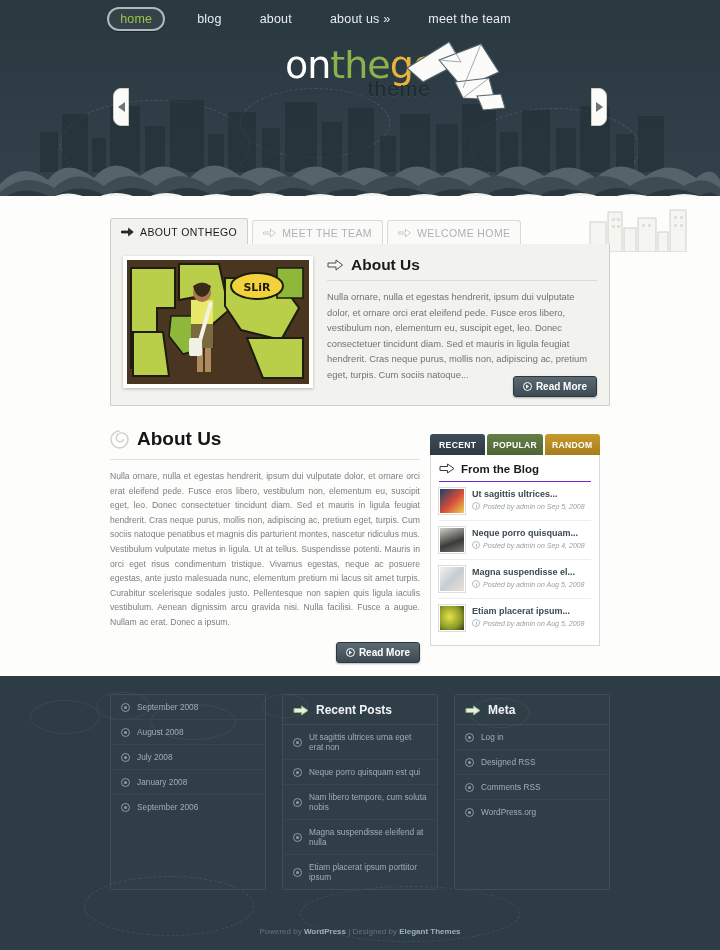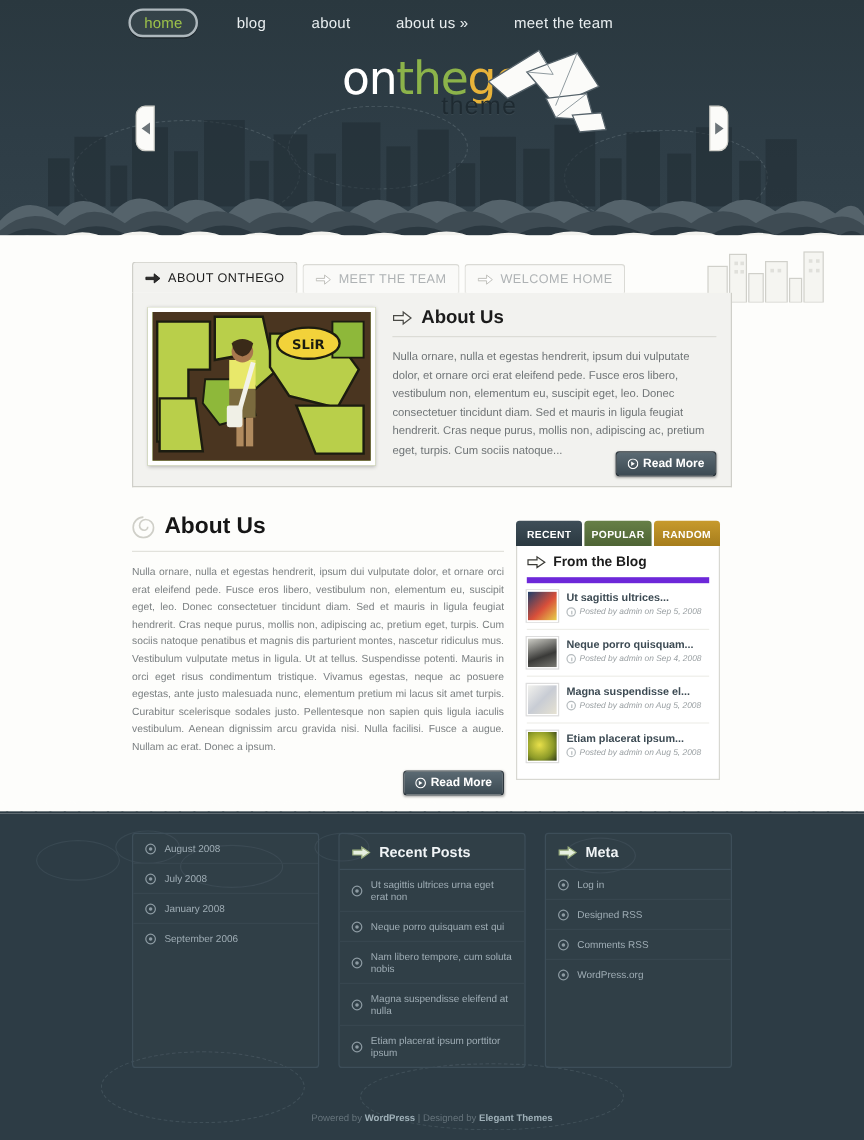--- a/index.html
+++ b/index.html
@@ -122,21 +122,21 @@
   .sb-tabs{ display:flex; gap:2px; height:21px;}
   .sb-tab{
     flex:1; display:flex; align-items:center; justify-content:center;
     font-size:8.6px; font-weight:bold; color:#fff; letter-spacing:.3px;
     border-radius:3px 3px 0 0; cursor:pointer;
   }
   .sb-tab.recent{ background:linear-gradient(180deg,#3e4e58,#2b3941);}
   .sb-tab.popular{ background:linear-gradient(180deg,#667f47,#4e6435);}
   .sb-tab.random{ background:linear-gradient(180deg,#c79a2c,#a67d1d);}
   .sb-box{ background:#fff; border:1px solid #d8d8d2; border-top:none; padding:7px 8px 8px;}
-  .sb-title{ display:flex; align-items:center; gap:6px; padding-bottom:6px; border-bottom:5px solid #6d28d9;}
+  .sb-title{ display:flex; align-items:center; gap:6px; padding-bottom:6px; border-bottom:1px solid #6d28d9;}
   .sb-title span{ font-size:11.5px; font-weight:bold; color:#1c1c1c;}
   .post{ display:flex; gap:7px; padding:6px 0; border-bottom:1px solid #eeeee9;}
   .post:last-child{ border-bottom:none;}
   .thumb{ width:26px;height:26px;flex:none;border:1px solid #fff; box-shadow:0 0 0 1px #ddd; overflow:hidden;}
   .post-t{ font-size:9px; font-weight:bold; color:#3c4a53; line-height:12px;}
   .post-m{ font-size:7px; font-style:italic; color:#9aa0a3; margin-top:2px; display:flex; align-items:center; gap:3px;}
   .clock{ width:8px;height:8px;border:1px solid #b5bbbe;border-radius:50%; display:inline-block; position:relative; flex:none;}
   .clock::after{content:"";position:absolute;left:3px;top:1.5px;width:1px;height:3px;background:#b5bbbe;}
 
   
@@ -425,20 +425,24 @@
   <div class="fdoodle" style="left:470px;top:12px;width:60px;height:30px;"></div>
   <div class="fdoodle" style="left:84px;top:190px;width:170px;height:60px;border-style:dashed;border-color:#46565f;"></div>
   <div class="fdoodle" style="left:300px;top:200px;width:220px;height:56px;border-style:dashed;border-color:#46565f;"></div>
 
   <div class="fcols">
 
     <div class="fw">
       <ul>
         <li>
             <span class="bull"></span>
+            <span>September 2008</span>
+          </li>
+        <li>
+            <span class="bull"></span>
             <span>August 2008</span>
           </li>
         <li>
             <span class="bull"></span>
             <span>July 2008</span>
           </li>
         <li>
             <span class="bull"></span>
             <span>January 2008</span>
           </li>

